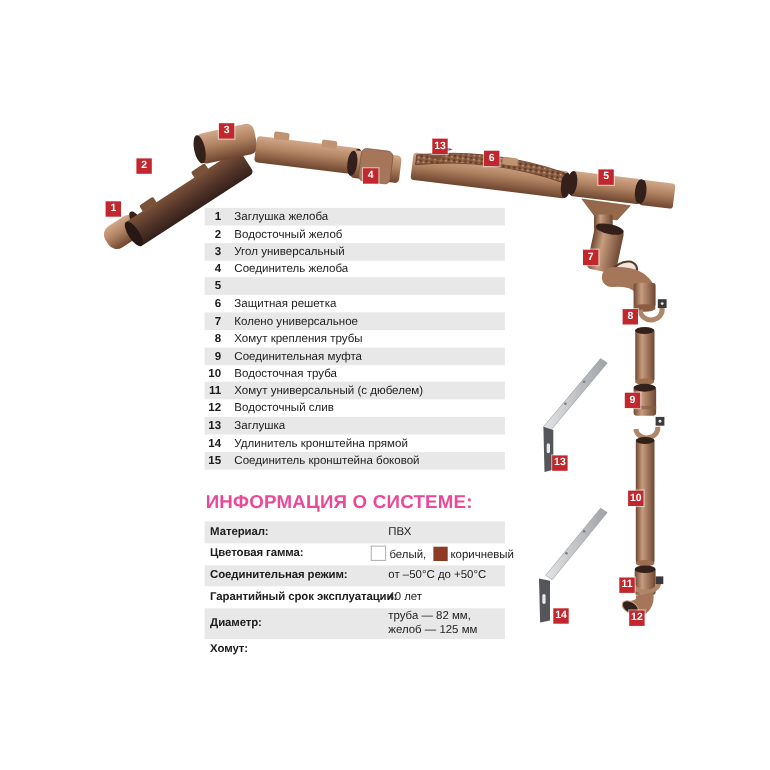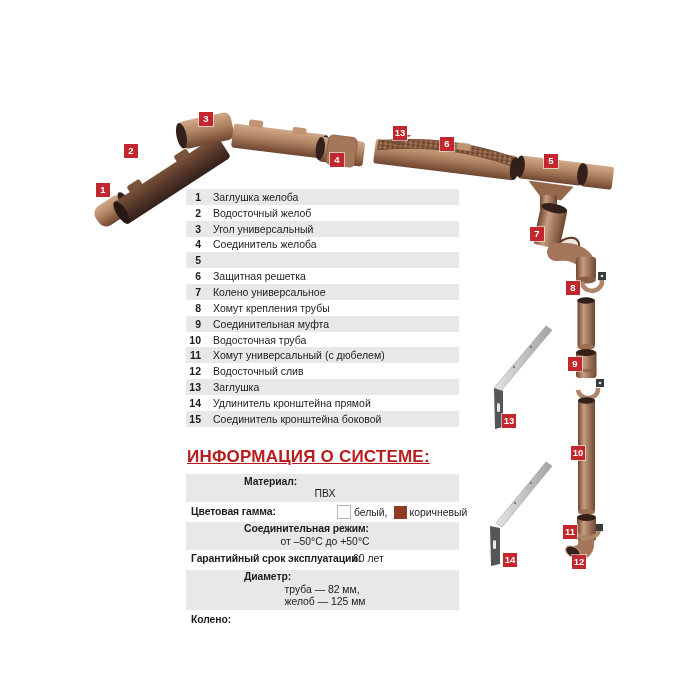--- a/index.html
+++ b/index.html
@@ -14,25 +14,25 @@
 
   
   .parts-table{position:absolute;left:186px;top:189px;width:273px;z-index:4;}
   .prow{display:flex;align-items:center;height:15.85px;font-size:10.5px;}
   .prow.odd{background:var(--shade,#e8e8e8);}
   .prow .num{width:15px;text-align:right;font-weight:700;margin-right:12px;flex:none;}
   .prow .pname{flex:1;white-space:nowrap;}
 
   
   .info-title{position:absolute;left:187px;top:447px;font-size:17px;font-weight:700;
-              color:#b91c1c;letter-spacing:.2px;z-index:4;text-decoration:underline;}
+              color:#ec4899;letter-spacing:.2px;z-index:4;}
   .info-table{position:absolute;left:186px;top:474px;width:273px;z-index:4;}
   .irow{display:flex;align-items:center;min-height:16.8px;padding:1.5px 0 1.5px 5px;
         font-size:10.4px;line-height:12.5px;}
-  .irow.odd{background:var(--shade,#e8e8e8);flex-direction:column;}
+  .irow.odd{background:var(--shade,#e8e8e8);}
   .irow .ilabel{width:162px;flex:none;font-weight:700;white-space:nowrap;letter-spacing:-.1px;}
   .irow .ival{flex:1;white-space:pre-line;}
   .irow .swval{margin-left:-16px;white-space:nowrap;}
   .swatch{display:inline-block;width:13px;height:13px;vertical-align:-3px;margin-right:3px;}
   .swatch.light{border:1px solid #b5b5b5;width:12px;height:12px;}
   .swname{margin-right:6px;}
 </style>
 </head>
 <body>
 
@@ -277,24 +277,24 @@
       <div class="irow">
     <span class="ilabel">Цветовая гамма:</span>
     <span class="ival swval"><span class="swatch light" style="background: rgb(255, 255, 255);"></span><span class="swname">белый,</span><span class="swatch" style="background: rgb(142, 59, 35);"></span><span class="swname">коричневый</span></span>
   </div>
       <div class="irow odd">
     <span class="ilabel">Соединительная режим:</span>
     <span class="ival">от –50°C до +50°C</span>
   </div>
       <div class="irow">
     <span class="ilabel">Гарантийный срок эксплуатации:</span>
-    <span class="ival">60 лет</span>
+    <span class="ival">40 лет</span>
   </div>
       <div class="irow odd">
     <span class="ilabel">Диаметр:</span>
     <span class="ival">труба — 82 мм,
 желоб — 125 мм</span>
   </div>
       <div class="irow">
-    <span class="ilabel">Колено:</span>
+    <span class="ilabel">Хомут:</span>
   </div>
     </div>
 </div>
 
 </body></html>

